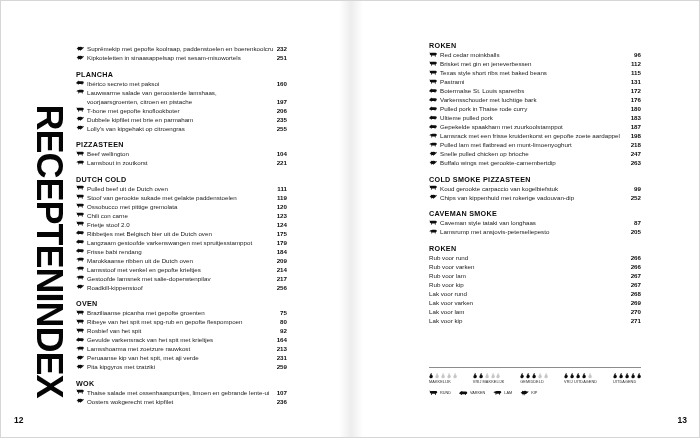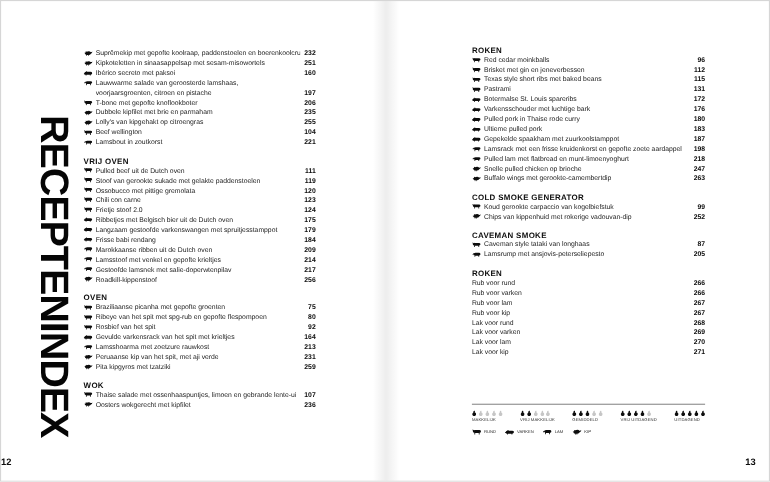--- a/index.html
+++ b/index.html
@@ -39,21 +39,21 @@
   .flames{display:flex;gap:1.5px;align-items:flex-end;}
   .flame{display:flex;color:#0d0d0d;}
   .flame.off{color:#c6c6c6;}
   .flame svg{width:4.4px;height:5.6px;display:block;}
   .diff-label{font-size:3.8px;letter-spacing:0.1px;color:#2a2a2a;margin-top:1.5px;}
   .meat-row{display:flex;align-items:center;gap:8px;margin-top:6px;}
   .meat-item{display:flex;align-items:center;gap:2px;color:#0d0d0d;}
   .meat-item svg{width:9px;height:6px;display:block;}
   .meat-label{font-size:3.8px;color:#2a2a2a;}
   .pageno{position:absolute;bottom:12px;font-size:8.5px;font-weight:700;color:#0d0d0d;}
-  .pageno.left{left:0;}
+  .pageno.left{left:13px;}
   .pageno.right{right:12px;margin-top:42px;}
 </style>
 </head>
 <body>
 
 <div class="spread">
   <div class="vertical-title">RECEPTENINDEX</div>
 
   <div class="col col-left" id="left-sections">
       <div class="section">
@@ -70,20 +70,21 @@
           <span class="icon-cell">
             <svg viewBox="0 0 36 22">
               <path fill="currentColor" d="M12 4 Q10 1 8 3 Q7 5 9 6 L5 8 2 9 5 10 Q5 14 9 15 L11 16 11 20 13 20 13 16 17 16 17 20 19 20 19 16 Q26 16 28 11 Q33 10 34 3 Q30 6 27 5 Q25 2 20 2 Q15 2 12 4 Z"></path>
             </svg>
           </span>
           <span class="title">Kipkoteletten in sinaasappelsap met sesam-misowortels</span>
           <span class="num">251</span>
         </div>
       </div>
       <div class="section">
+        <div class="sec-title">PLANCHA</div>
         <div class="row">
           <span class="icon-cell">
             <svg viewBox="0 0 36 22">
               <path fill="currentColor" d="M3 10 L1 10 1 14 3 14 Q4 16 8 16 L8 19 11 19 11 16 24 16 24 19 27 19 27 16 Q33 15 33 10 Q33 5 26 5 L14 5 Q13 2 10 3 Q8 4 10 5 Q4 5 3 10 Z"></path>
             </svg>
           </span>
           <span class="title">Ibérico secreto met paksoi</span>
           <span class="num">160</span>
         </div>
         <div class="row">
@@ -121,41 +122,42 @@
           <span class="icon-cell">
             <svg viewBox="0 0 36 22">
               <path fill="currentColor" d="M12 4 Q10 1 8 3 Q7 5 9 6 L5 8 2 9 5 10 Q5 14 9 15 L11 16 11 20 13 20 13 16 17 16 17 20 19 20 19 16 Q26 16 28 11 Q33 10 34 3 Q30 6 27 5 Q25 2 20 2 Q15 2 12 4 Z"></path>
             </svg>
           </span>
           <span class="title">Lolly's van kipgehakt op citroengras</span>
           <span class="num">255</span>
         </div>
       </div>
       <div class="section">
+        <div class="sec-title">PIZZASTEEN</div>
         <div class="row">
           <span class="icon-cell">
             <svg viewBox="0 0 36 22">
               <path fill="currentColor" d="M6 3 L3 1 2 3 4 6 Q3 8 4 10 Q5 13 9 13 L9 19 12 19 12 14 25 14 25 19 28 19 28 13 Q33 12 33 8 Q33 3 27 3 L12 3 Q9 2 8 4 Z"></path>
             </svg>
           </span>
           <span class="title">Beef wellington</span>
           <span class="num">104</span>
         </div>
         <div class="row">
           <span class="icon-cell">
             <svg viewBox="0 0 36 22">
               <path fill="currentColor" d="M8 5 Q4 5 3 8 Q2 12 6 12 Q4 9 7 8 Q6 11 9 11 L10 13 10 18 13 18 13 14 25 14 25 18 28 18 28 13 Q33 12 33 8 Q33 3 27 3 L14 3 Q10 3 8 5 Z"></path>
             </svg>
           </span>
           <span class="title">Lamsbout in zoutkorst</span>
           <span class="num">221</span>
         </div>
       </div>
       <div class="section">
-        <div class="sec-title">VRIJ OVEN</div>
+        <div class="sec-title">DUTCH COLD</div>
         <div class="row">
           <span class="icon-cell">
             <svg viewBox="0 0 36 22">
               <path fill="currentColor" d="M6 3 L3 1 2 3 4 6 Q3 8 4 10 Q5 13 9 13 L9 19 12 19 12 14 25 14 25 19 28 19 28 13 Q33 12 33 8 Q33 3 27 3 L12 3 Q9 2 8 4 Z"></path>
             </svg>
           </span>
           <span class="title">Pulled beef uit de Dutch oven</span>
           <span class="num">111</span>
         </div>
         <div class="row">
@@ -461,21 +463,21 @@
           <span class="icon-cell">
             <svg viewBox="0 0 36 22">
               <path fill="currentColor" d="M12 4 Q10 1 8 3 Q7 5 9 6 L5 8 2 9 5 10 Q5 14 9 15 L11 16 11 20 13 20 13 16 17 16 17 20 19 20 19 16 Q26 16 28 11 Q33 10 34 3 Q30 6 27 5 Q25 2 20 2 Q15 2 12 4 Z"></path>
             </svg>
           </span>
           <span class="title">Buffalo wings met gerookte-camembertdip</span>
           <span class="num">263</span>
         </div>
       </div>
       <div class="section">
-        <div class="sec-title">COLD SMOKE GENERATOR</div>
+        <div class="sec-title">COLD SMOKE PIZZASTEEN</div>
         <div class="row">
           <span class="icon-cell">
             <svg viewBox="0 0 36 22">
               <path fill="currentColor" d="M6 3 L3 1 2 3 4 6 Q3 8 4 10 Q5 13 9 13 L9 19 12 19 12 14 25 14 25 19 28 19 28 13 Q33 12 33 8 Q33 3 27 3 L12 3 Q9 2 8 4 Z"></path>
             </svg>
           </span>
           <span class="title">Koud gerookte carpaccio van kogelbiefstuk</span>
           <span class="num">99</span>
         </div>
         <div class="row">

